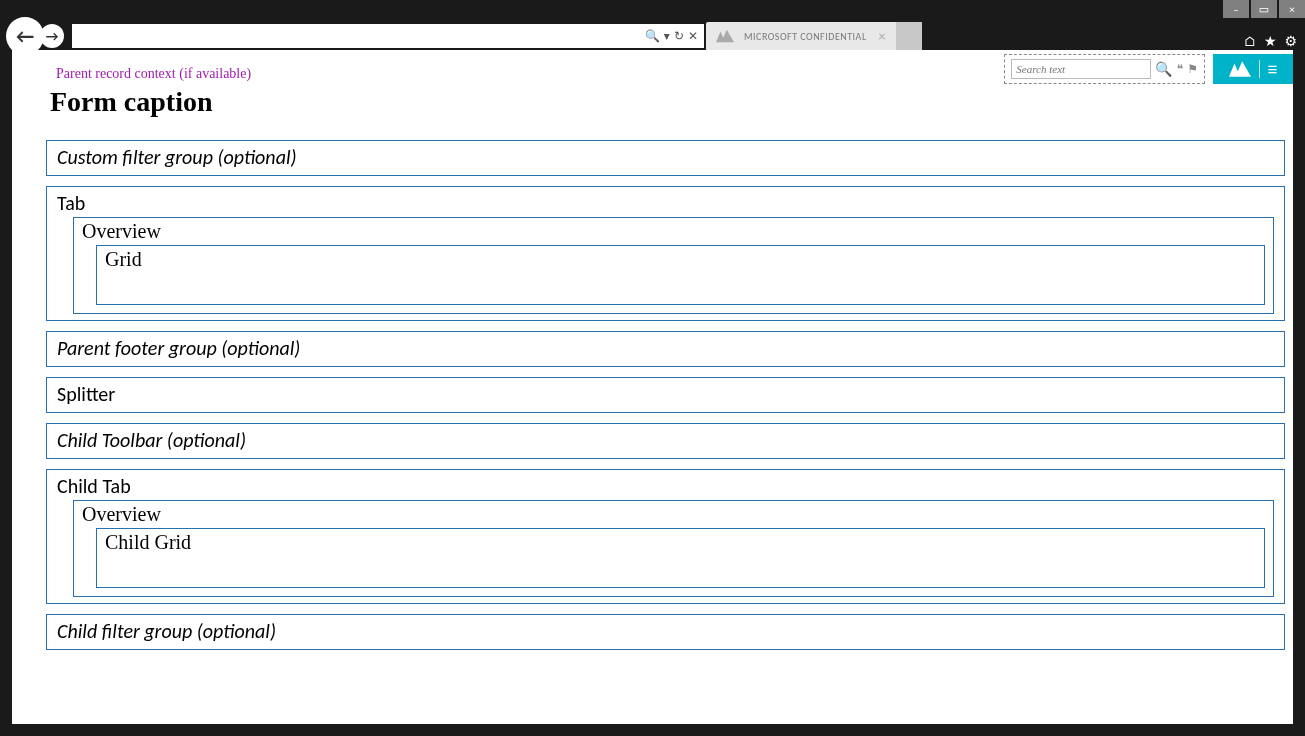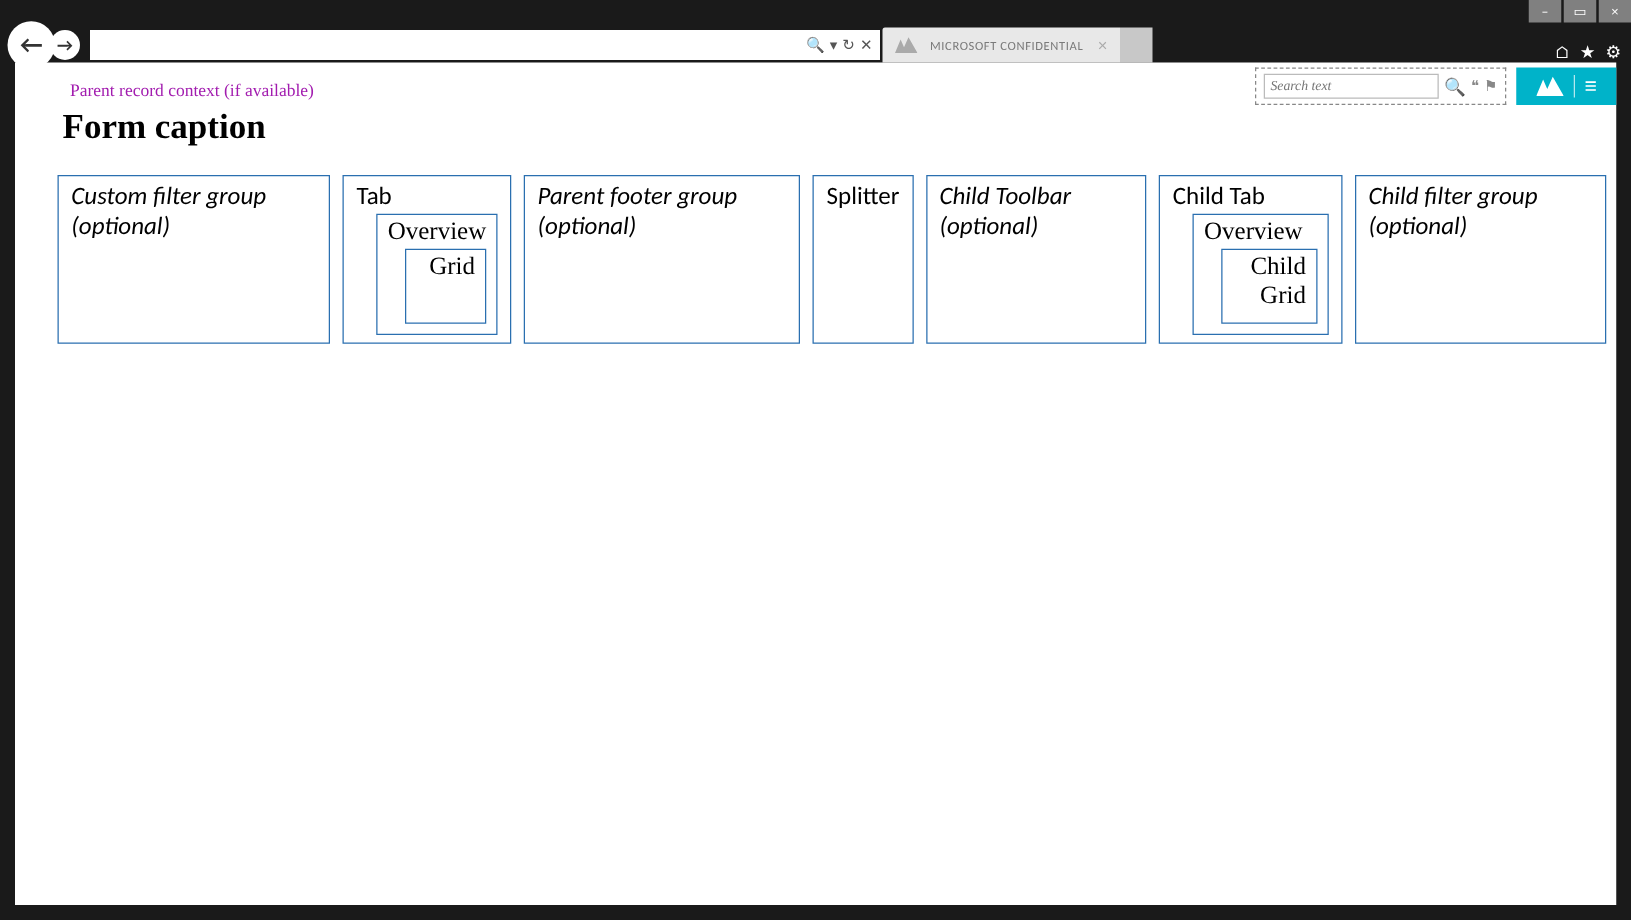--- a/index.html
+++ b/index.html
@@ -180,20 +180,21 @@
     top: 36px;
     left: 38px;
   }
   
   .region-stack {
     position: absolute;
     top: 90px;
     left: 34px;
     right: 8px;
     display: flex;
+    flex-direction: column;
     gap: 10px;
   }
   .region {
     border: 1px solid #2a6fb0;
     padding: 4px 10px 6px 10px;
     font-size: 20px;
     color: #000;
   }
   .region.italic { font-style: italic; }
   .region .inner1 {
@@ -202,21 +203,20 @@
     padding: 2px 8px 8px 8px;
     font-size: 20px;
     font-family: Liberation Serif, serif;
   }
   .region .inner2 {
     border: 1px solid #2a6fb0;
     margin: 2px 0 0 14px;
     padding: 2px 8px;
     font-size: 20px;
     min-height: 60px;
-    text-align: right;
   }
   .label { font-size: 20px; }
   .logo-mark {
     width: 18px;
     height: 14px;
     display: inline-block;
   }
 </style>
 </head>
 <body>

